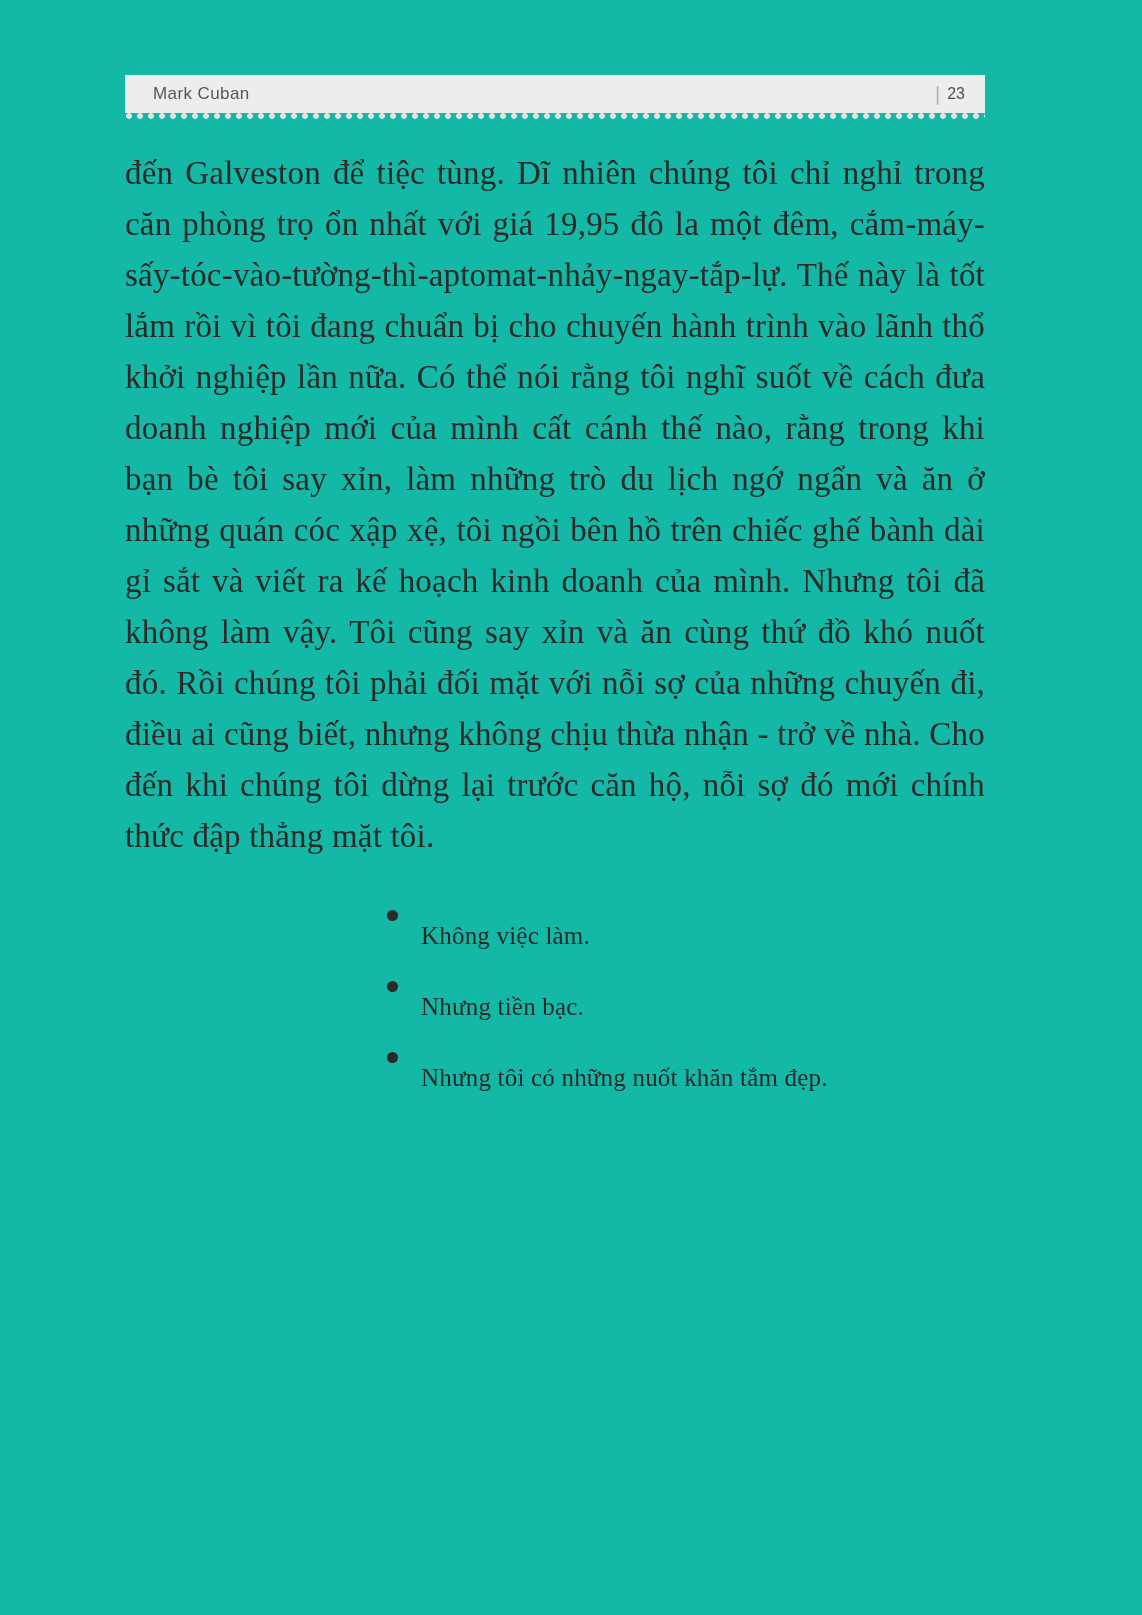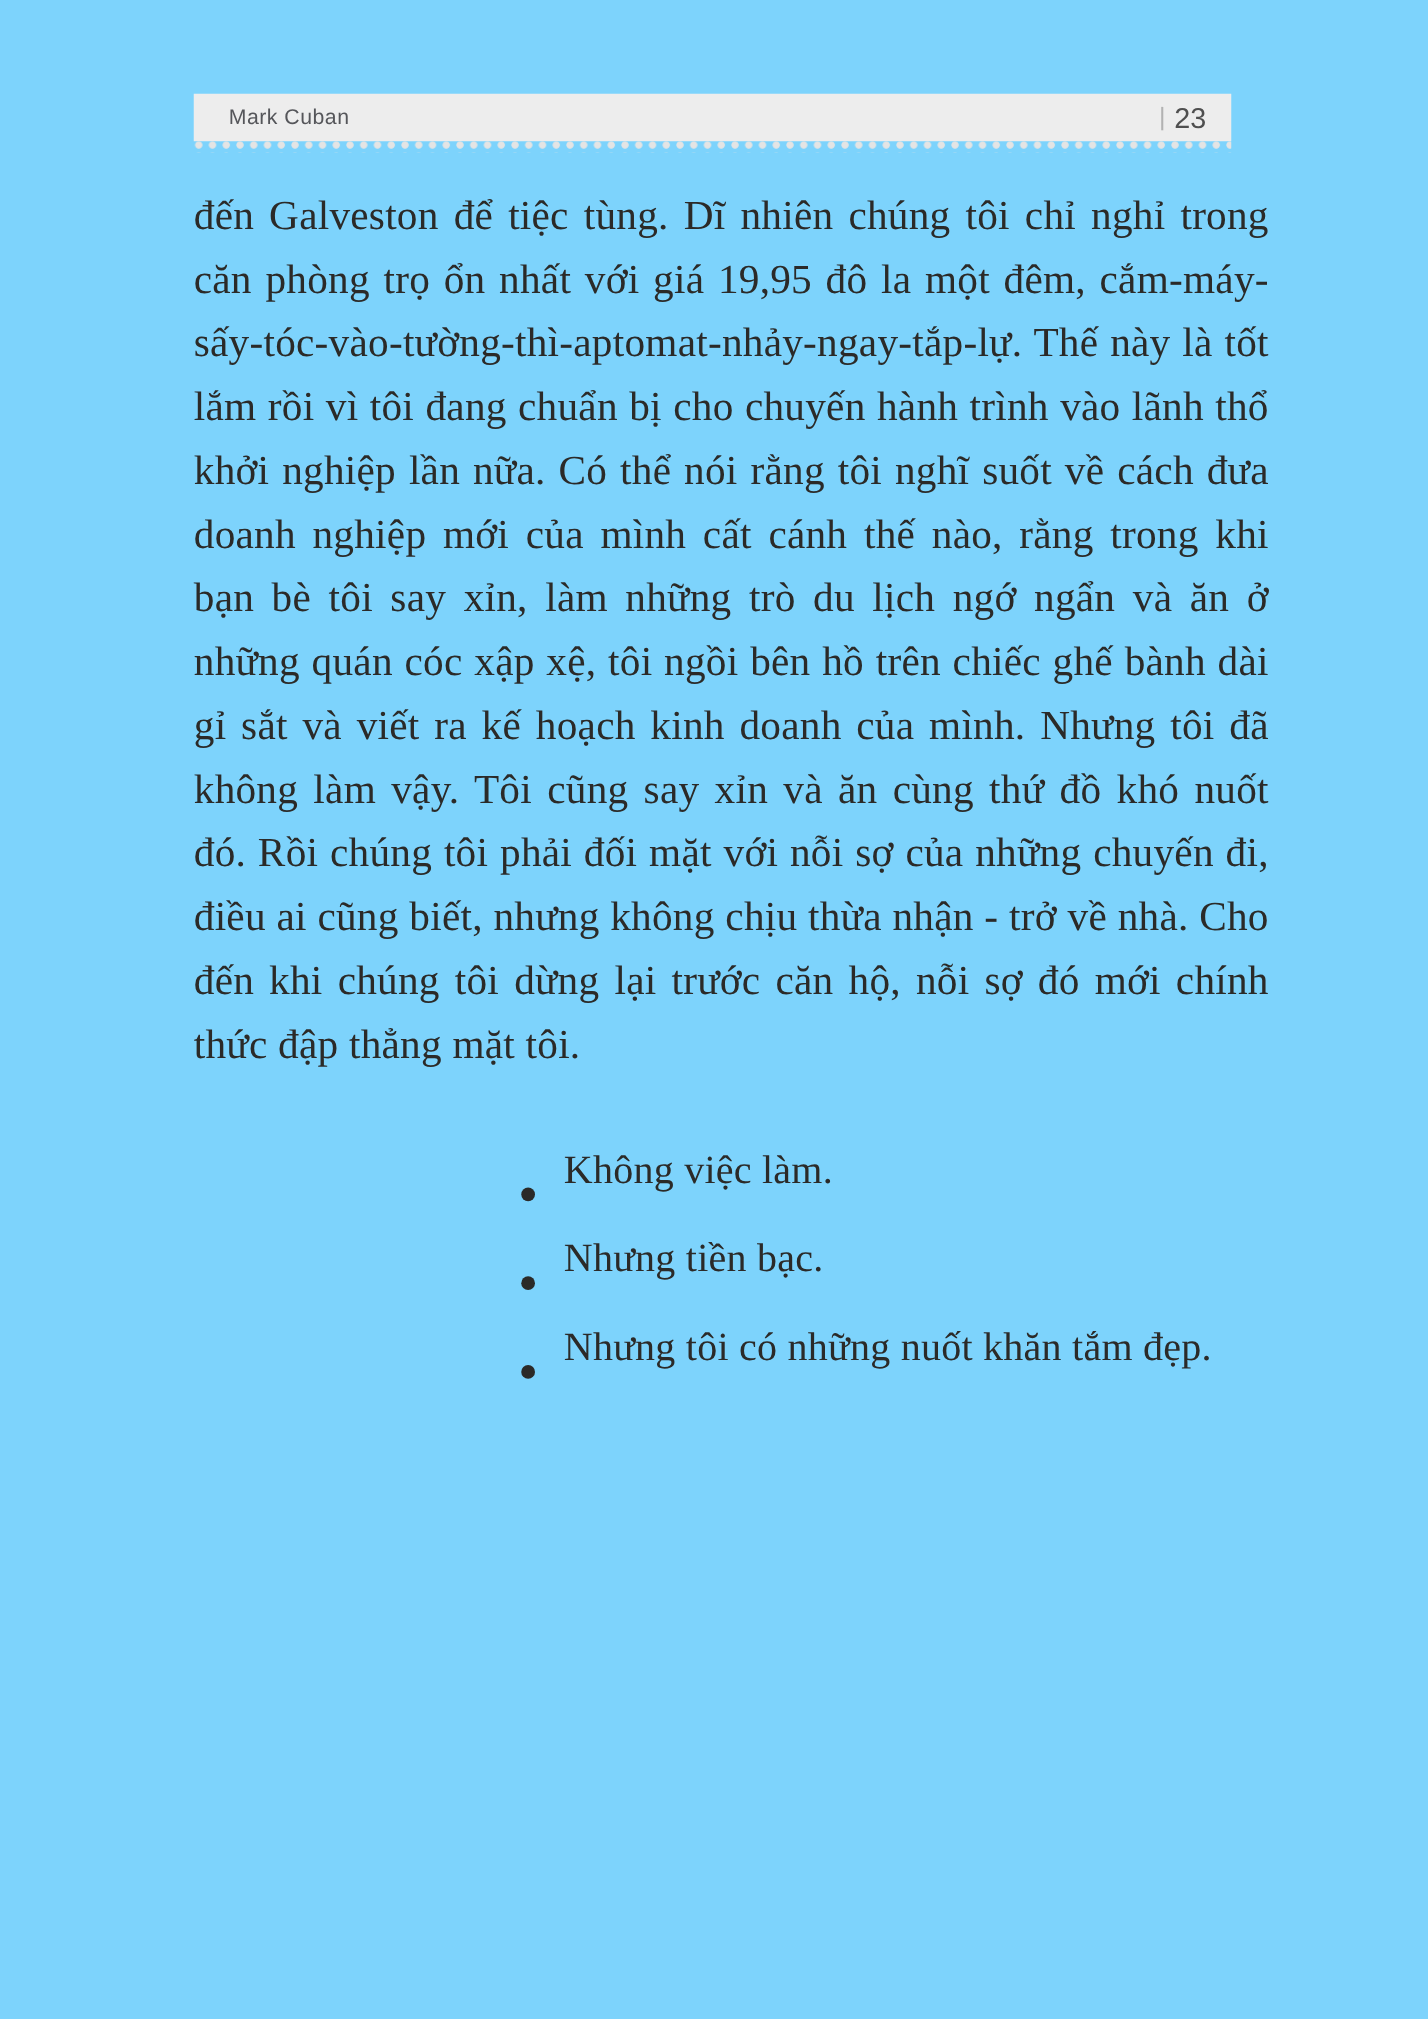--- a/index.html
+++ b/index.html
@@ -4,25 +4,24 @@
 <style>
   html, body {
     margin: 0;
     padding: 0;
     background: #ffffff;
   }
   .page {
     position: relative;
     width: 1142px;
     height: 1615px;
-    background: #7dd3fc;
+    background: #14b8a6;
     overflow: hidden;
     font-family: "Liberation Serif", serif;
     box-sizing: border-box;
-    padding-left: 30px;
   }
   
   .page-header {
     margin: 75px 157px 0 125px;
     height: 38px;
     background: #ededed;
     display: flex;
     align-items: center;
     justify-content: space-between;
     padding: 0 20px 0 28px;
@@ -39,21 +38,21 @@
     display: flex;
     align-items: center;
   }
   .header-divider {
     font-size: 20px;
     color: #b2b2b2;
     font-weight: 300;
     margin-right: 7px;
   }
   .header-number {
-    font-size: 23px;
+    font-size: 16px;
     color: #4f4f4f;
   }
   
   .header-edge {
     margin: 0 157px 0 125px;
     height: 9px;
     background-image: radial-gradient(circle at 4px 3px, #e4e4e4 2.6px, transparent 3.2px);
     background-size: 11px 9px;
     background-repeat: repeat-x;
   }
@@ -70,24 +69,24 @@
     text-align: justify;
     letter-spacing: 0.2px;
   }
   .bullet-list {
     list-style: none;
     margin: 48px 0 0 0;
     padding: 0;
   }
   .bullet-item {
     display: flex;
-    align-items: flex-end;
+    align-items: flex-start;
     margin-left: 262px;
     margin-bottom: 20px;
-    font-size: 32px;
+    font-size: 25px;
     line-height: 51px;
     color: #2b2a28;
     letter-spacing: 0.2px;
   }
   .bullet-dot {
     flex: none;
     width: 11px;
     height: 11px;
     border-radius: 50%;
     background: #2b2a28;

